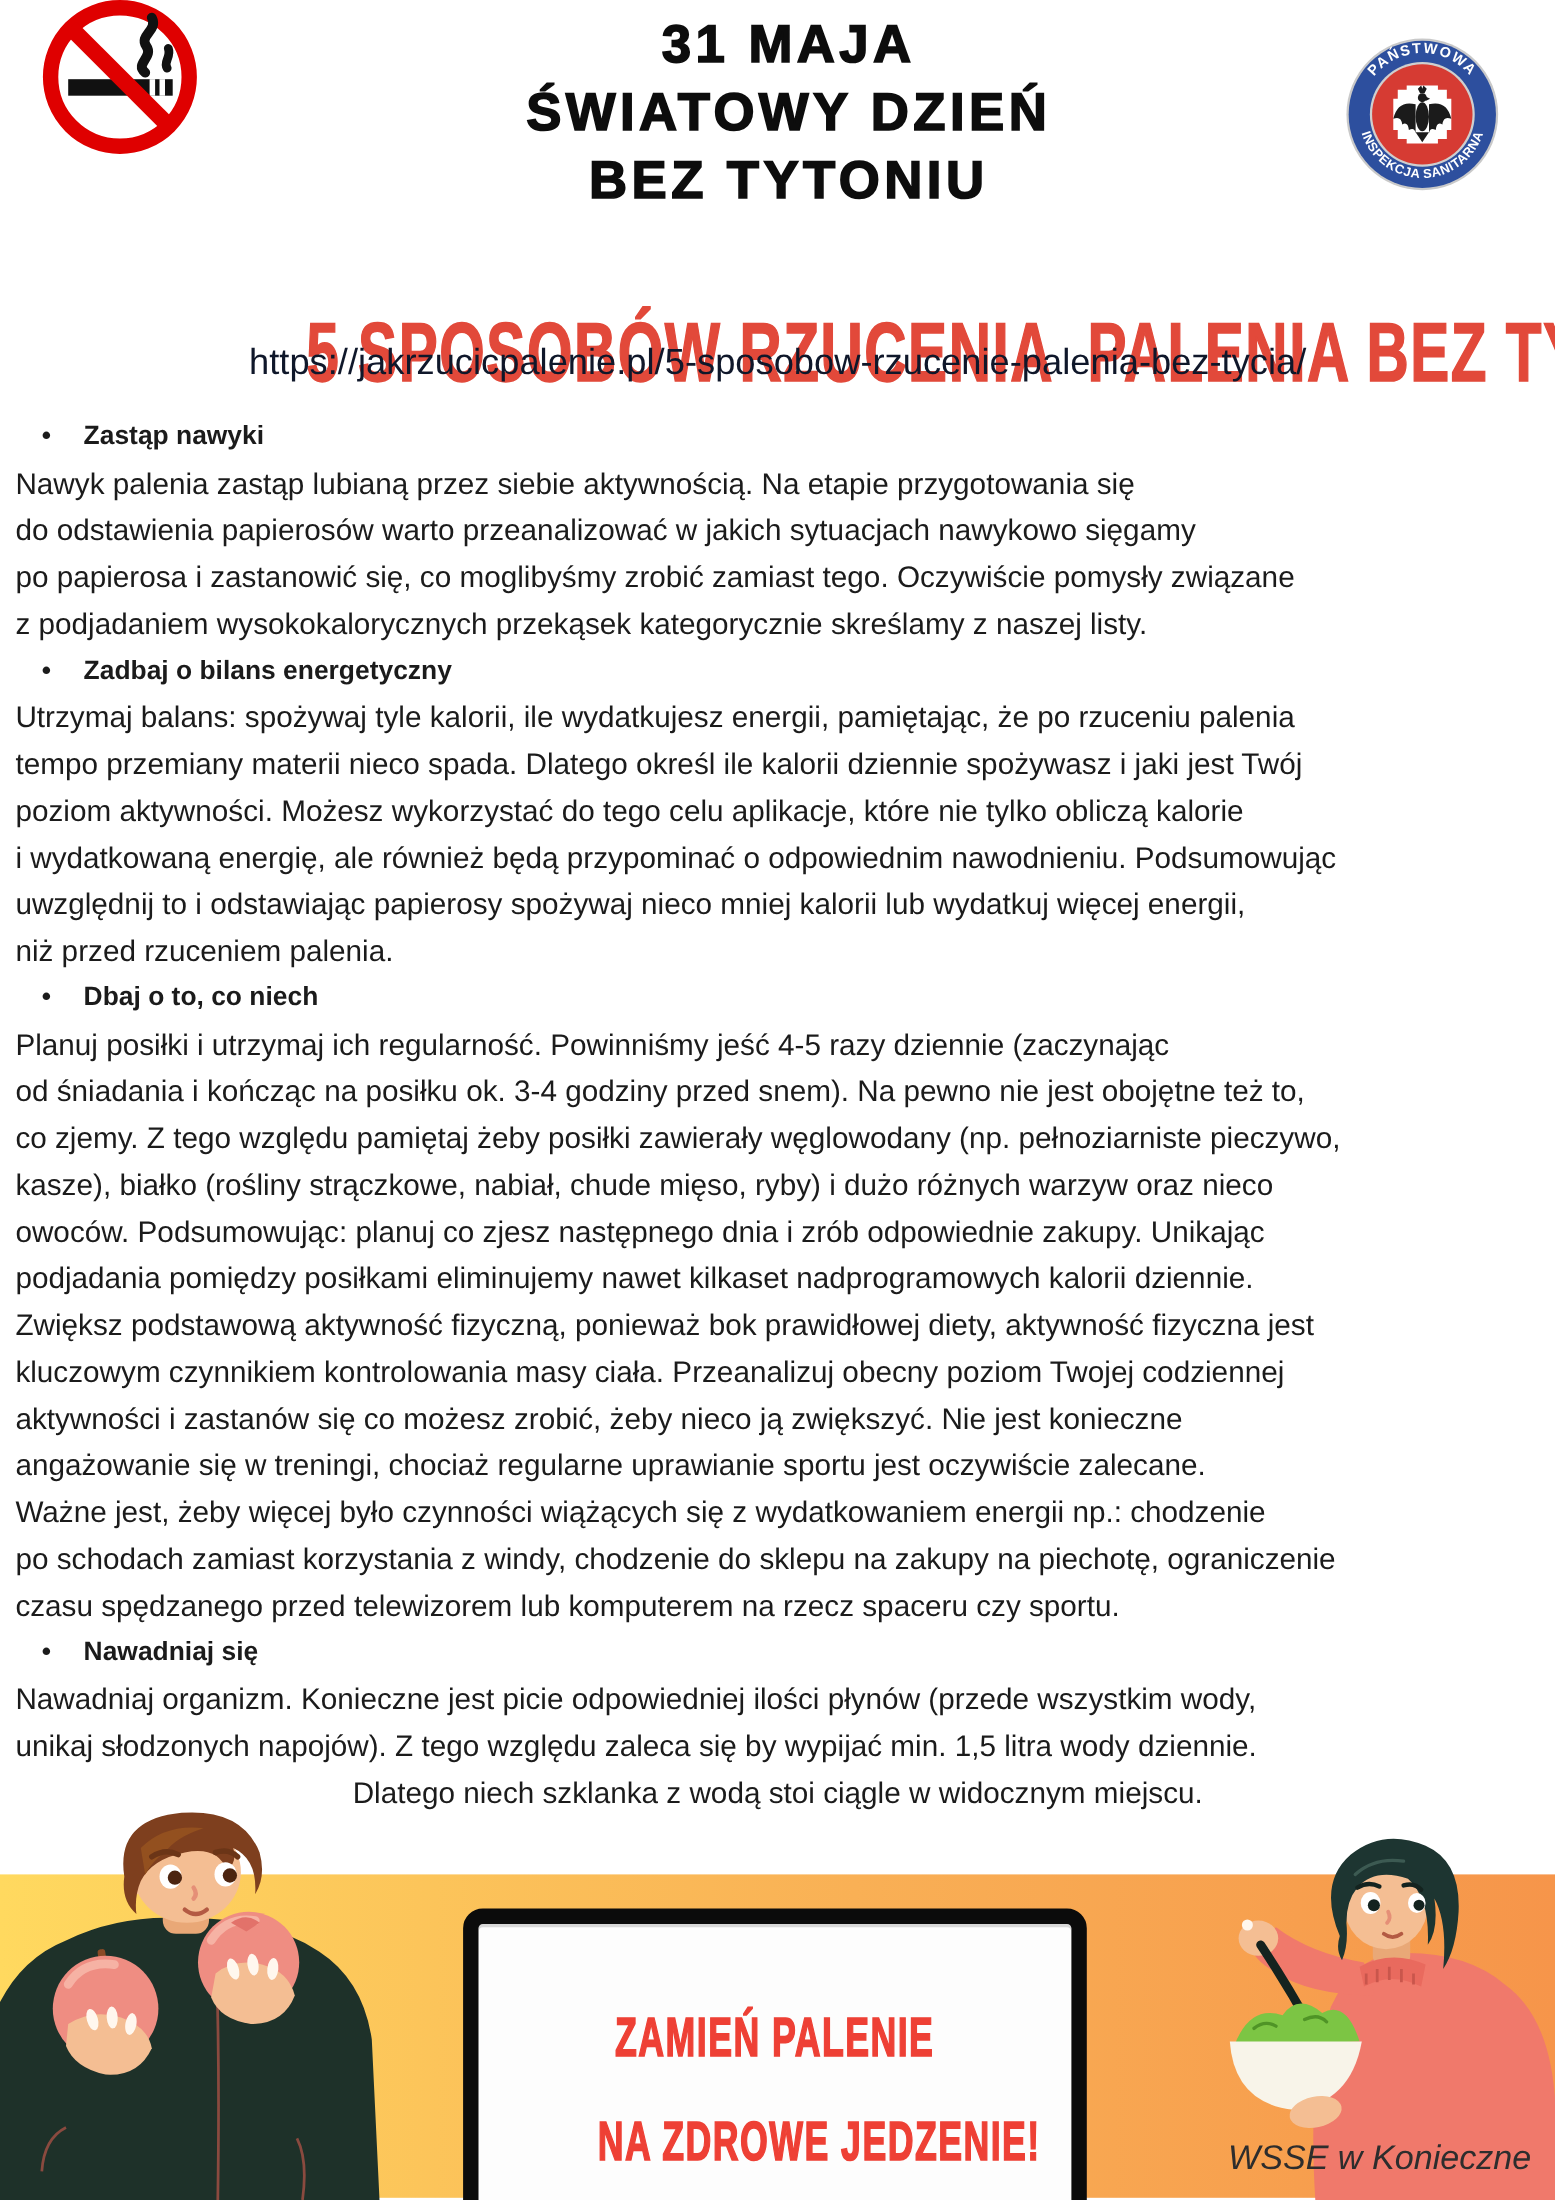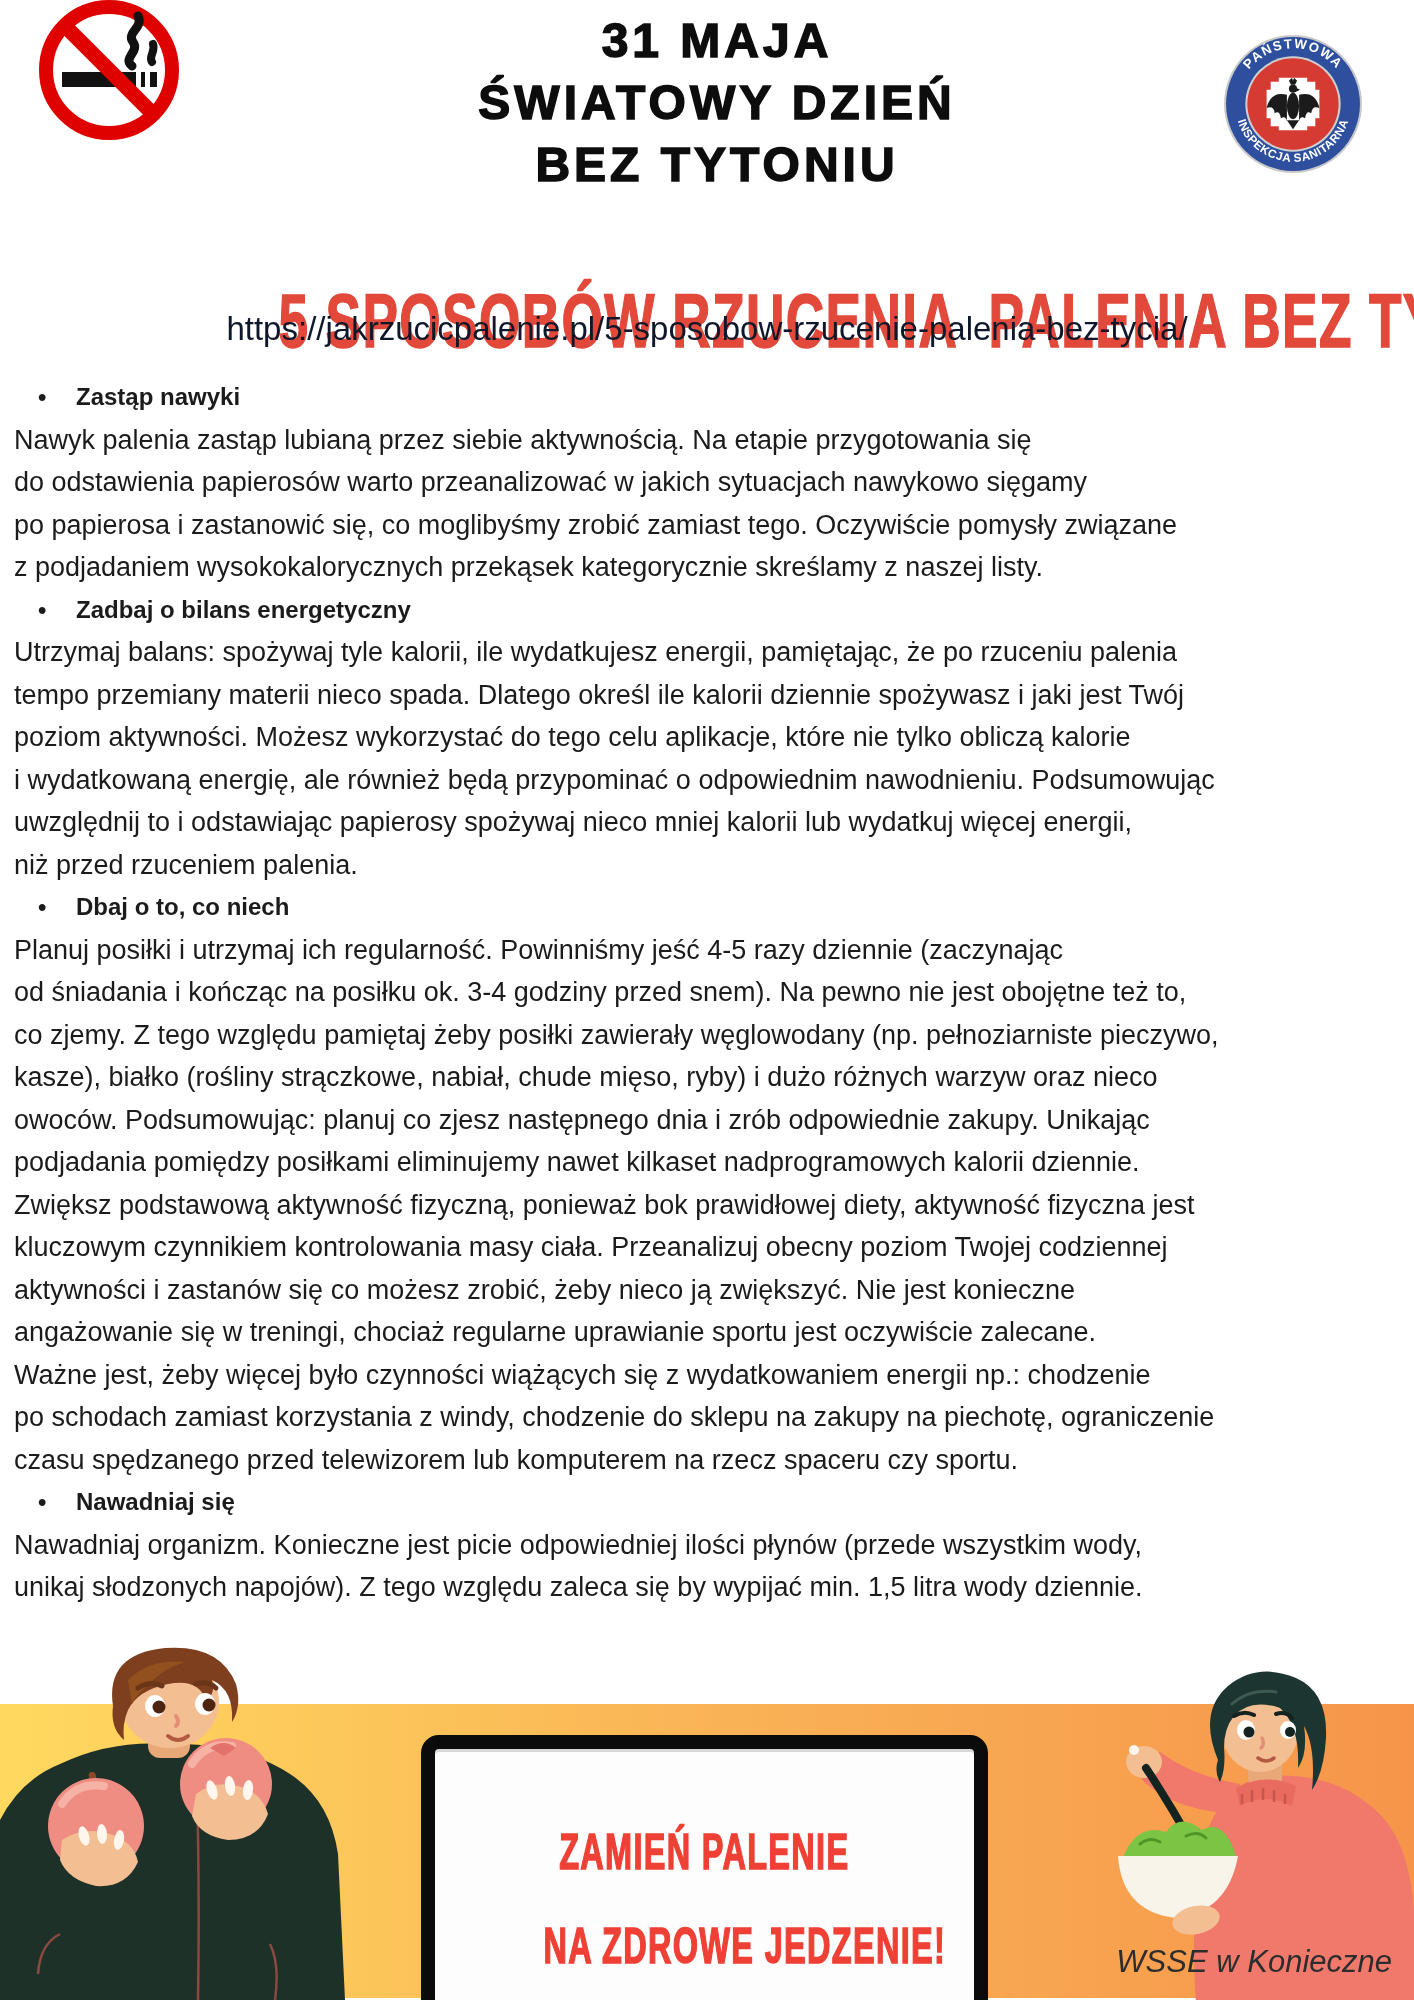--- a/index.html
+++ b/index.html
@@ -149,20 +149,21 @@
 angażowanie się w treningi, chociaż regularne uprawianie sportu jest oczywiście zalecane.
 Ważne jest, żeby więcej było czynności wiążących się z wydatkowaniem energii np.: chodzenie
 po schodach zamiast korzystania z windy, chodzenie do sklepu na zakupy na piechotę, ograniczenie
 czasu spędzanego przed telewizorem lub komputerem na rzecz spaceru czy sportu.</div>
 
   <div class="sec-head">
     <span class="dot">•</span><span>Nawadniaj się</span>
   </div>
   <div class="para">Nawadniaj organizm. Konieczne jest picie odpowiedniej ilości płynów (przede wszystkim wody,
 unikaj słodzonych napojów). Z tego względu zaleca się by wypijać min. 1,5 litra wody dziennie.</div>
+  <div class="para centered">Dlatego niech szklanka z wodą stoi ciągle w widocznym miejscu.</div>
 
 </div>
 
 <div class="band">
 
   <svg class="figure-left" viewBox="0 0 400 356" aria-hidden="true">
 
     <path d="M-10,356 L-10,200 Q10,140 60,120 Q110,96 168,100 Q240,98 290,130 Q330,156 338,210 L345,356 Z" fill="#1e3129"></path>
     <path d="M196,120 Q200,220 198,356" fill="none" stroke="#8a4a3f" stroke-width="2.5"></path>
     <path d="M60,290 Q40,300 38,330 M270,300 Q280,320 275,356" fill="none" stroke="#8a4a3f" stroke-width="2.5"></path>

